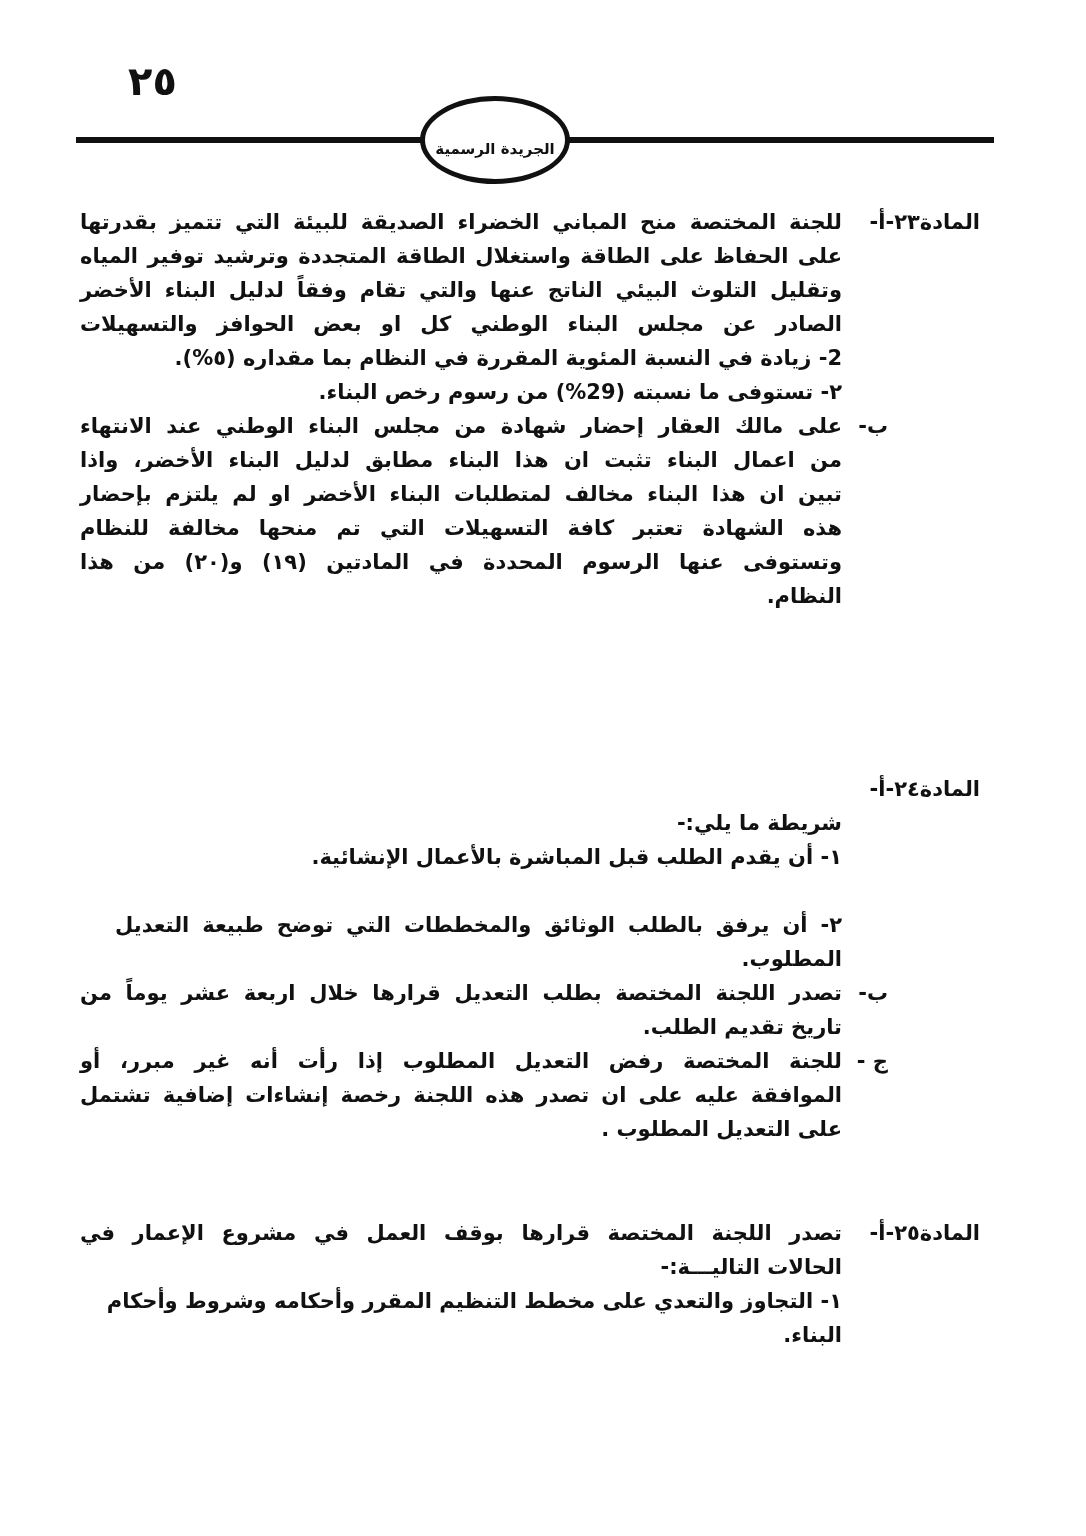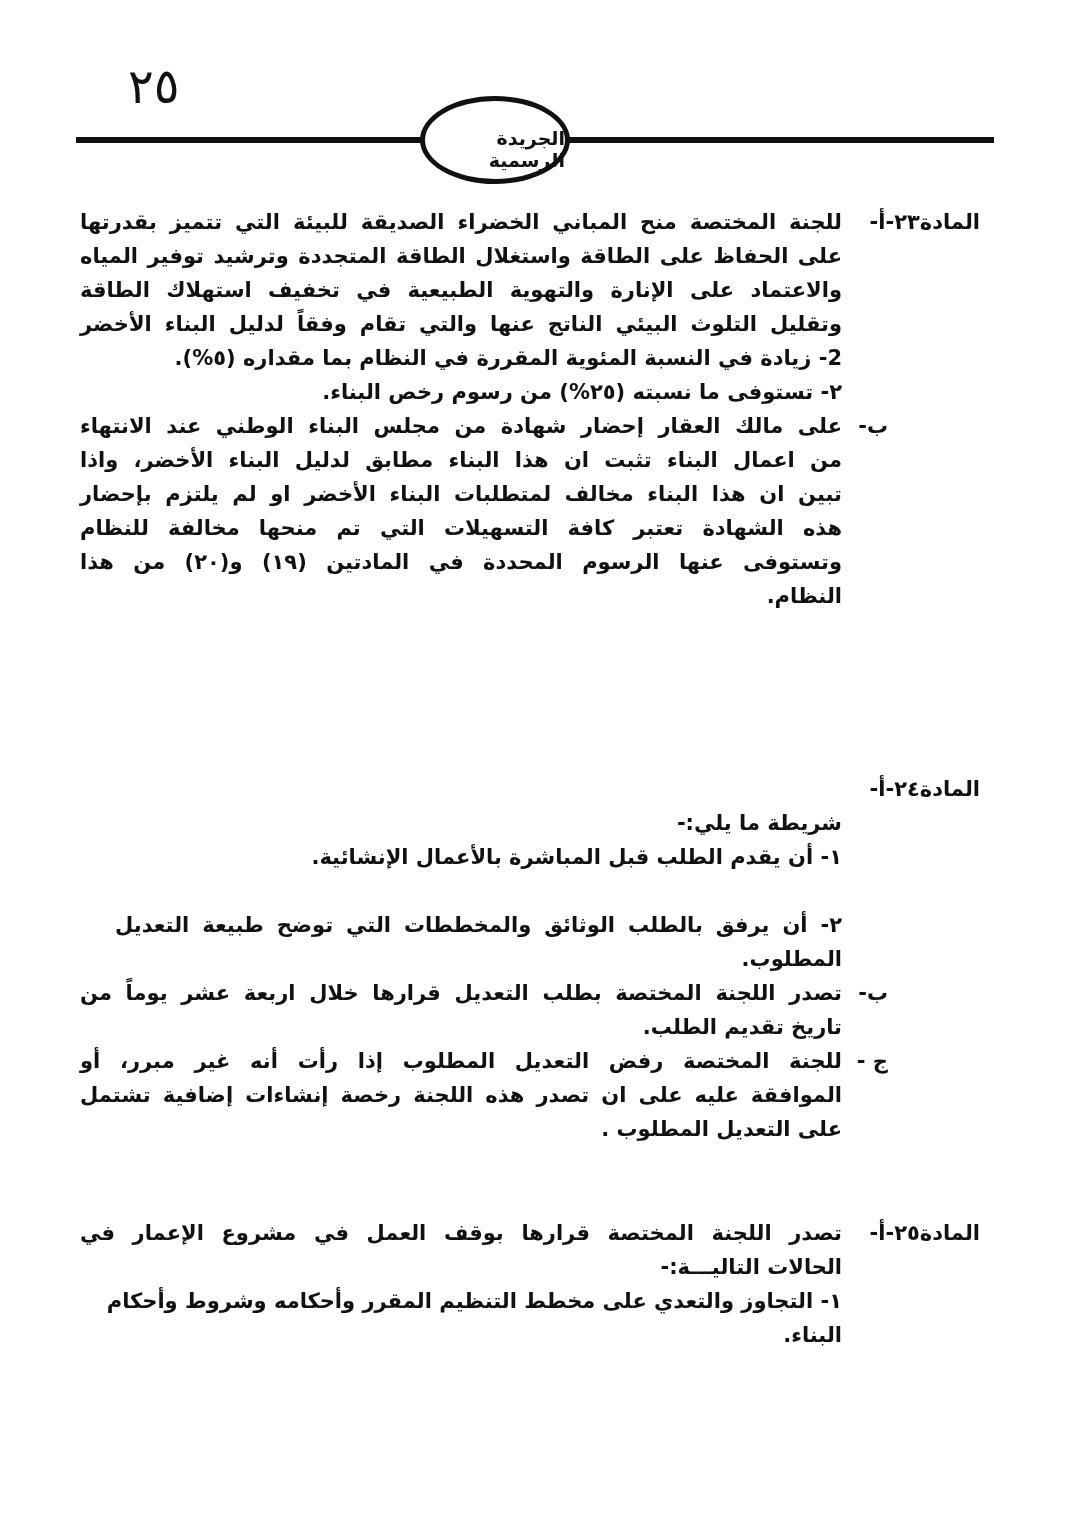--- a/index.html
+++ b/index.html
@@ -3,34 +3,34 @@
 <meta charset="utf-8">
 <style>
   html, body { margin: 0; padding: 0; background: #ffffff; }
   body {
     width: 1086px; height: 1536px; position: relative; overflow: hidden;
     font-family: "DejaVu Sans", "Liberation Sans", sans-serif;
     color: #111111;
   }
   .page-number {
     position: absolute; left: 128px; top: 58px;
-    font-size: 48px; font-weight: normal; direction: rtl;
+    font-size: 40px; font-weight: bold; direction: rtl;
   }
   .header-rule {
     position: absolute; top: 137px; height: 6px; background: #111;
   }
   .header-rule.left { left: 76px; width: 346px; }
   .header-rule.right { left: 566px; width: 428px; }
   .header-oval {
     position: absolute; left: 420px; top: 96px; width: 150px; height: 88px;
     border: 5px solid #111; border-radius: 50%; box-sizing: border-box;
     display: flex; align-items: center; justify-content: center;
     background: #fff;
   }
-  .header-oval span { font-size: 19px; font-weight: bold; margin-top: 18px; }
+  .header-oval span { font-size: 15px; font-weight: bold; margin-top: 18px; }
 
   .article { position: absolute; right: 106px; width: 900px; }
   .line {
     position: relative; height: 34px; line-height: 34px;
     font-size: 21px; font-weight: bold; white-space: nowrap;
   }
   .line .label {
     position: absolute; right: 0; top: 0;
   }
   .line .body {
@@ -57,30 +57,30 @@
 
 <div class="article" style="top:205px;">
   <div class="line">
       <span class="label">المادة٢٣-أ-</span>
       <span class="body">للجنة المختصة منح المباني الخضراء الصديقة للبيئة التي تتميز بقدرتها</span>
     </div>
   <div class="line">
       <span class="body">على الحفاظ على الطاقة واستغلال الطاقة المتجددة وترشيد توفير المياه</span>
     </div>
   <div class="line">
-      <span class="body">والاعتماد على الإنارة والتهوية الطبيعية في تخفيف استهلاك الطاقة</span>
+      <span class="body">وتقليل التلوث البيئي الناتج عنها والتي تقام وفقاً لدليل البناء الأخضر</span>
     </div>
   <div class="line">
-      <span class="body">وتقليل التلوث البيئي الناتج عنها والتي تقام وفقاً لدليل البناء الأخضر</span>
+      <span class="body">الصادر عن مجلس البناء الوطني كل او بعض الحوافز والتسهيلات</span>
     </div>
   <div class="line">
       <span class="item-body">2- زيادة في النسبة المئوية المقررة في النظام بما مقداره (٥%).</span>
     </div>
   <div class="line">
-      <span class="item-body">٢- تستوفى ما نسبته (٢٥%) من رسوم رخص البناء.</span>
+      <span class="item-body">٢- تستوفى ما نسبته (29%) من رسوم رخص البناء.</span>
     </div>
   <div class="line">
       <span class="sub-marker">ب-</span>
       <span class="body">على مالك العقار إحضار شهادة من مجلس البناء الوطني عند الانتهاء</span>
     </div>
   <div class="line">
       <span class="body">من اعمال البناء تثبت ان هذا البناء مطابق لدليل البناء الأخضر، واذا</span>
     </div>
   <div class="line">
       <span class="body">تبين ان هذا البناء مخالف لمتطلبات البناء الأخضر او لم يلتزم بإحضار</span>

